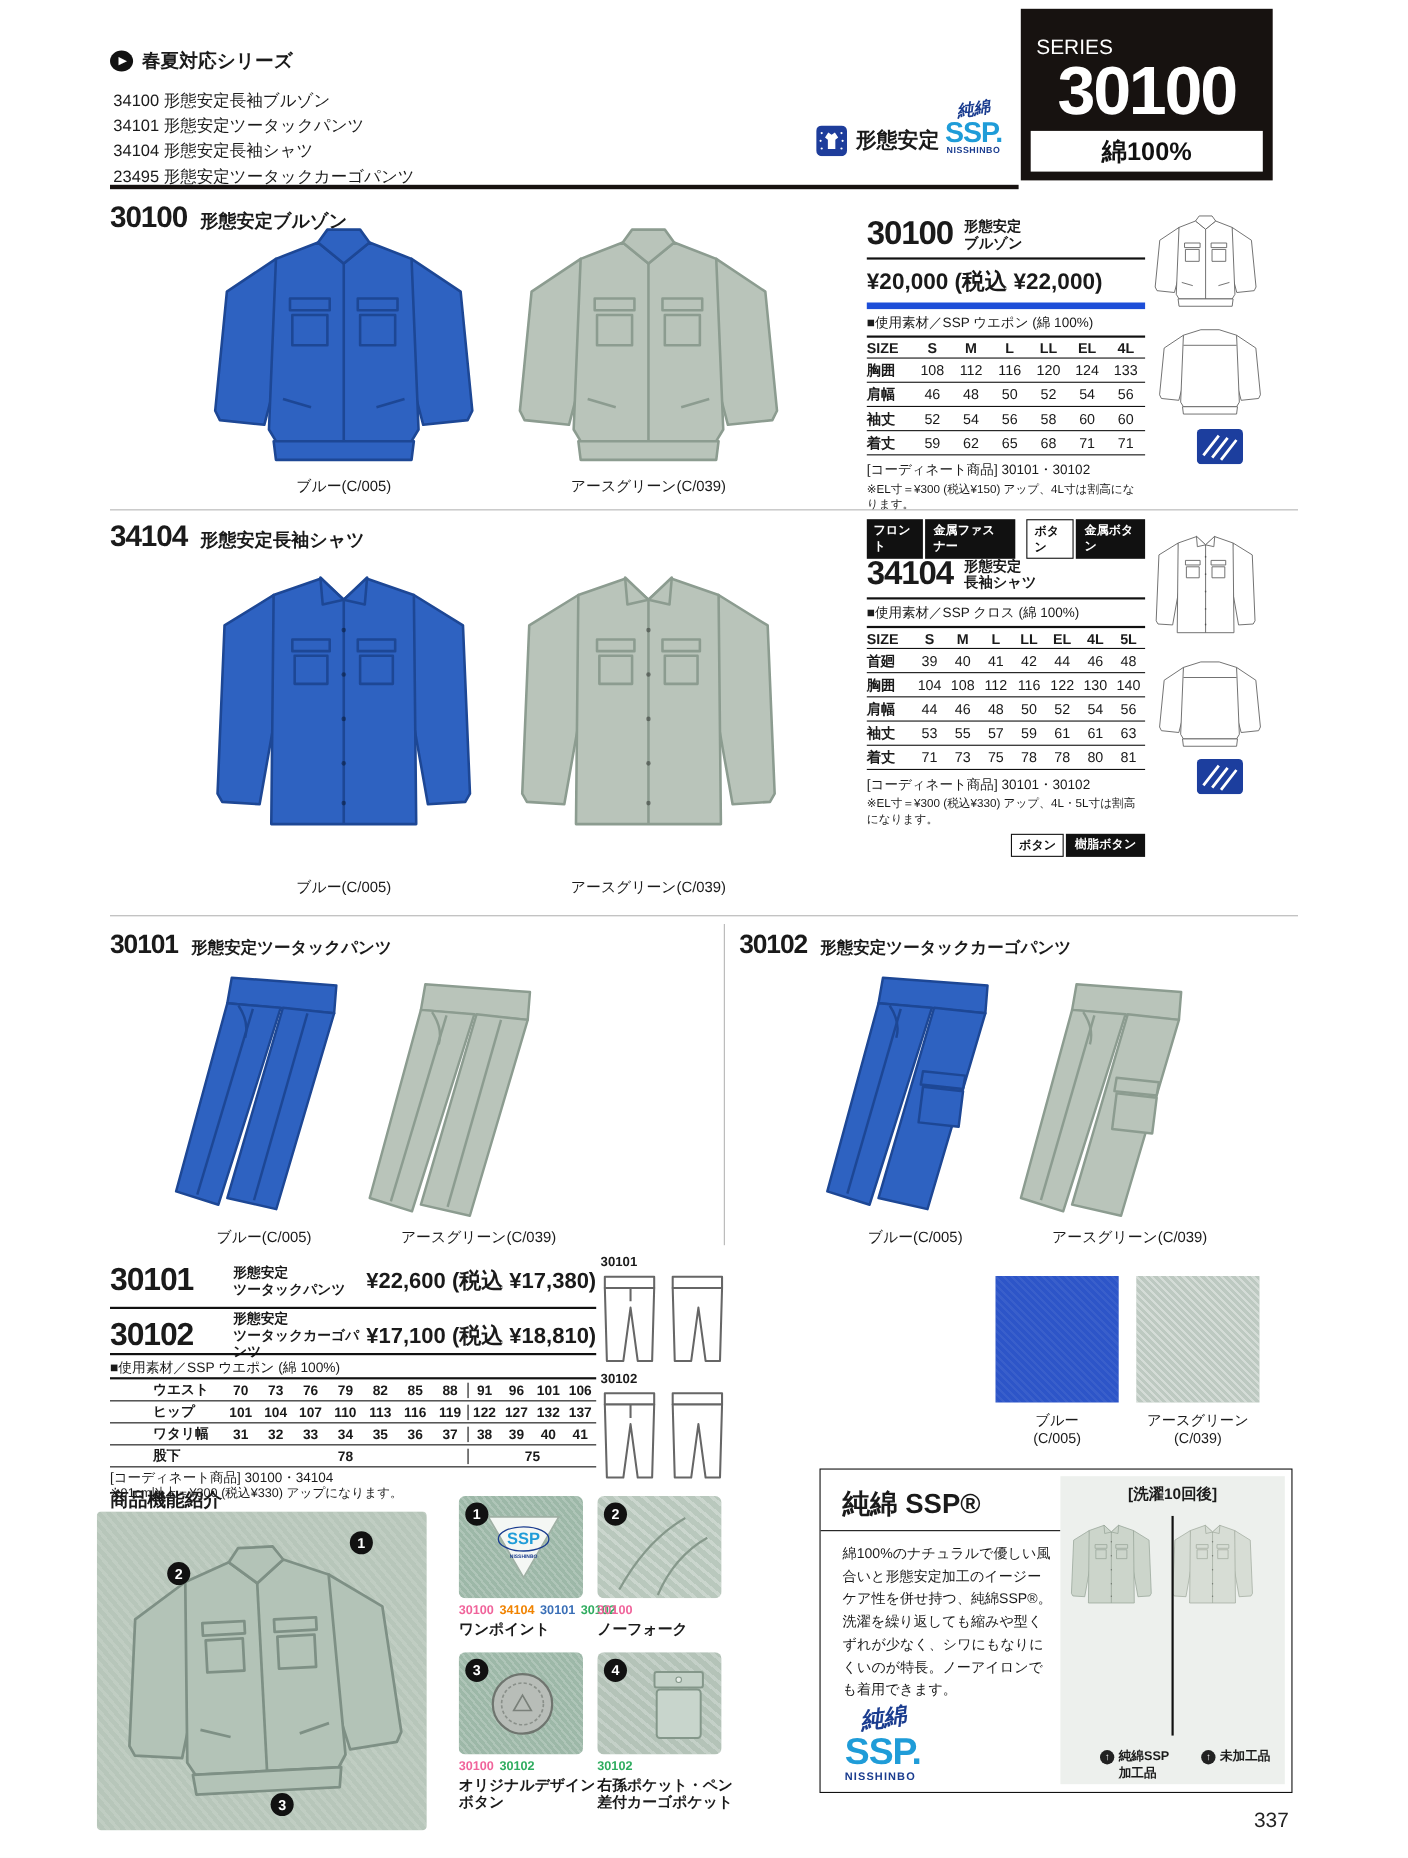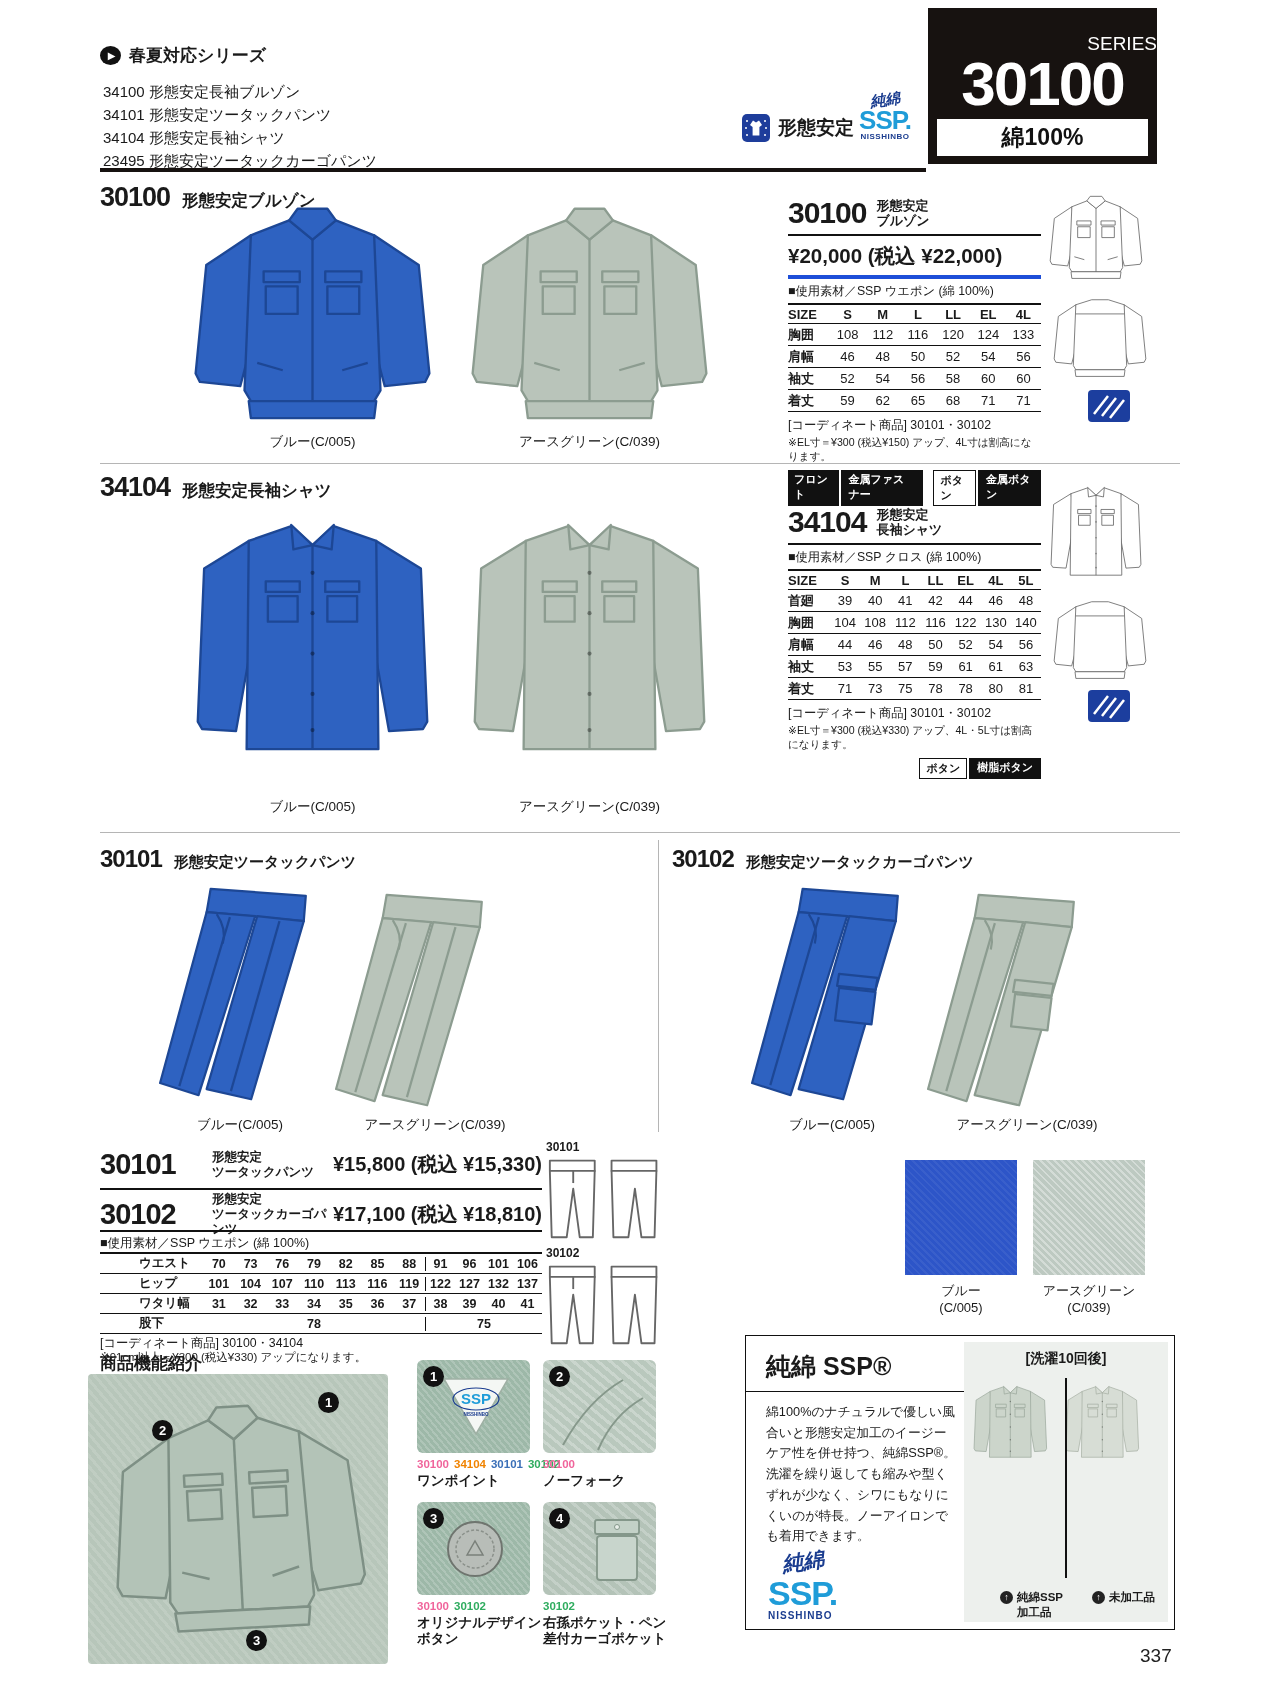--- a/index.html
+++ b/index.html
@@ -12,42 +12,42 @@
   .play-dot{width:19px;height:19px;border-radius:50%;background:#111;color:#fff;font-size:10px;
             display:flex;align-items:center;justify-content:center;padding-left:2px;}
   .series-list{font-size:15px;line-height:23px;}
   .series-list span{display:block;}
   .keitai-badge{display:flex;align-items:center;gap:8px;font-size:19px;font-weight:800;}
   .ssp-mini{text-align:center;line-height:1;}
   .ssp-mini .jun{color:#1a3c8f;font-weight:700;font-style:italic;font-size:15px;display:block;transform:rotate(-8deg);}
   .ssp-mini .sspw{color:#1f9cd8;font-weight:800;font-size:26px;letter-spacing:-1px;display:block;}
   .ssp-mini .nis{color:#1a3c8f;font-weight:700;font-size:8px;letter-spacing:.5px;display:block;}
   .series-box{background:#171210;width:229px;height:156px;display:flex;flex-direction:column;}
-  .series-box .s-lbl{color:#fff;font-size:19px;padding:26px 0 0 14px;line-height:1;text-align:right;}
+  .series-box .s-lbl{color:#fff;font-size:19px;padding:26px 0 0 14px;line-height:1;}
   .series-box .s-num{color:#fff;font-size:62px;font-weight:800;letter-spacing:-2px;text-align:center;line-height:1.0;}
   .series-box .s-cot{background:#fff;color:#111;font-size:23px;font-weight:800;text-align:center;
                      margin:4px 9px 9px 9px;padding:3px 0;}
   .top-rule{background:#171210;height:4px;}
 
   
   .sec-head{display:flex;align-items:baseline;gap:12px;}
   .sec-head .code{font-size:27px;font-weight:800;letter-spacing:-1px;}
   .sec-head .name{font-size:16.5px;font-weight:800;}
   .sec-head.small .code{font-size:24px;}
   .sec-head.small .name{font-size:15px;}
   .caption{font-size:13.5px;text-align:center;}
   .divider{background:#b5b5b5;height:1px;}
   .vdivider{background:#b5b5b5;width:1px;}
 
   
   .panel{width:253px;}
   .panel-title{display:flex;align-items:center;border-bottom:2.5px solid #111;padding-bottom:4px;}
   .panel-title .pcode{font-size:30px;font-weight:800;letter-spacing:-1px;}
   .panel-title .pname{margin-left:10px;font-size:13px;font-weight:700;line-height:1.18;}
-  .price{font-size:20.5px;font-weight:700;padding:6px 0 5px 0;border-bottom:4px solid #1d4ed8;white-space:nowrap;}
+  .price{font-size:20.5px;font-weight:700;padding:6px 0 5px 0;border-bottom:6px solid #1d4ed8;white-space:nowrap;}
   .material{font-size:12.3px;padding:4px 0 3px 0;}
   .spec-row{display:flex;align-items:center;border-bottom:1.5px solid #111;font-size:13px;padding:1.5px 0;}
   .spec-row.head{border-top:2.5px solid #111;font-weight:700;}
   .spec-row .rlabel{width:42px;font-weight:700;}
   .spec-row .cells{display:flex;flex:1;}
   .cells span{flex:1;text-align:center;}
   .coord{font-size:12.3px;margin-top:5px;}
   .note{font-size:10.6px;margin-top:2px;}
   .badge-row{display:flex;gap:10px;margin-top:6px;justify-content:flex-end;}
   .badge-group{display:flex;font-size:11px;font-weight:700;justify-content:flex-end;}
@@ -467,21 +467,21 @@
     </svg>
   <div class="abs caption" style="left:732px;top:1116px;width:200px">ブルー(C/005)</div>
   <div class="abs caption" style="left:922px;top:1116px;width:210px">アースグリーン(C/039)</div>
 
   <div class="abs pitem" style="left:100px;top:1148px">
     <span class="pcode2">30101</span>
     <span class="pname2">
       <span>形態安定</span><br>
       <span>ツータックパンツ</span>
     </span>
-    <span class="pprice">¥15,800 (税込 ¥15,330)</span>
+    <span class="pprice">¥22,600 (税込 ¥17,380)</span>
   </div>
   <div class="abs prule" style="left:100px;top:1188px"></div>
   <div class="abs pitem" style="left:100px;top:1192px">
     <span class="pcode2">30102</span>
     <span class="pname2">
       <span>形態安定</span><br>
       <span>ツータックカーゴパンツ</span>
     </span>
     <span class="pprice">¥17,100 (税込 ¥18,810)</span>
   </div>

